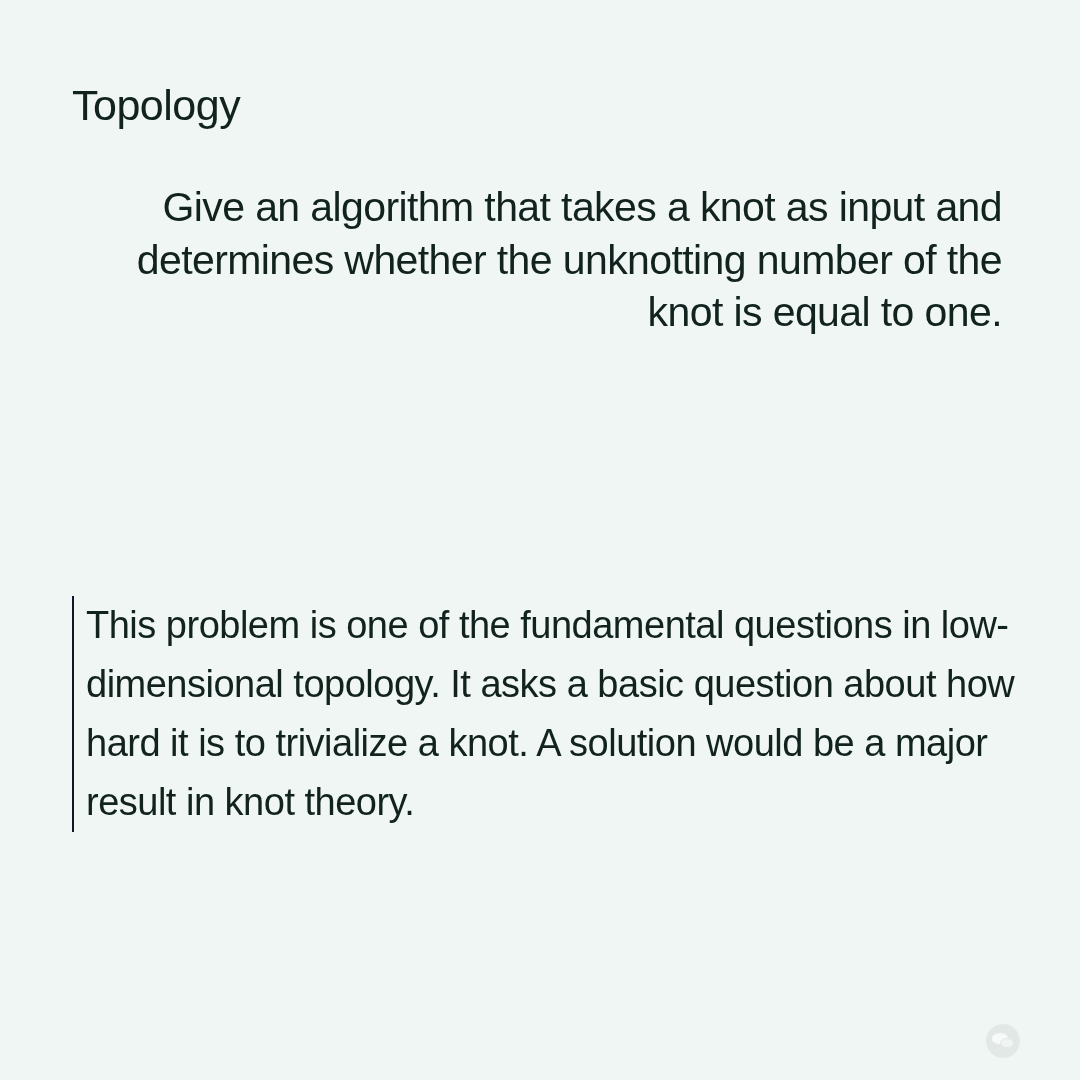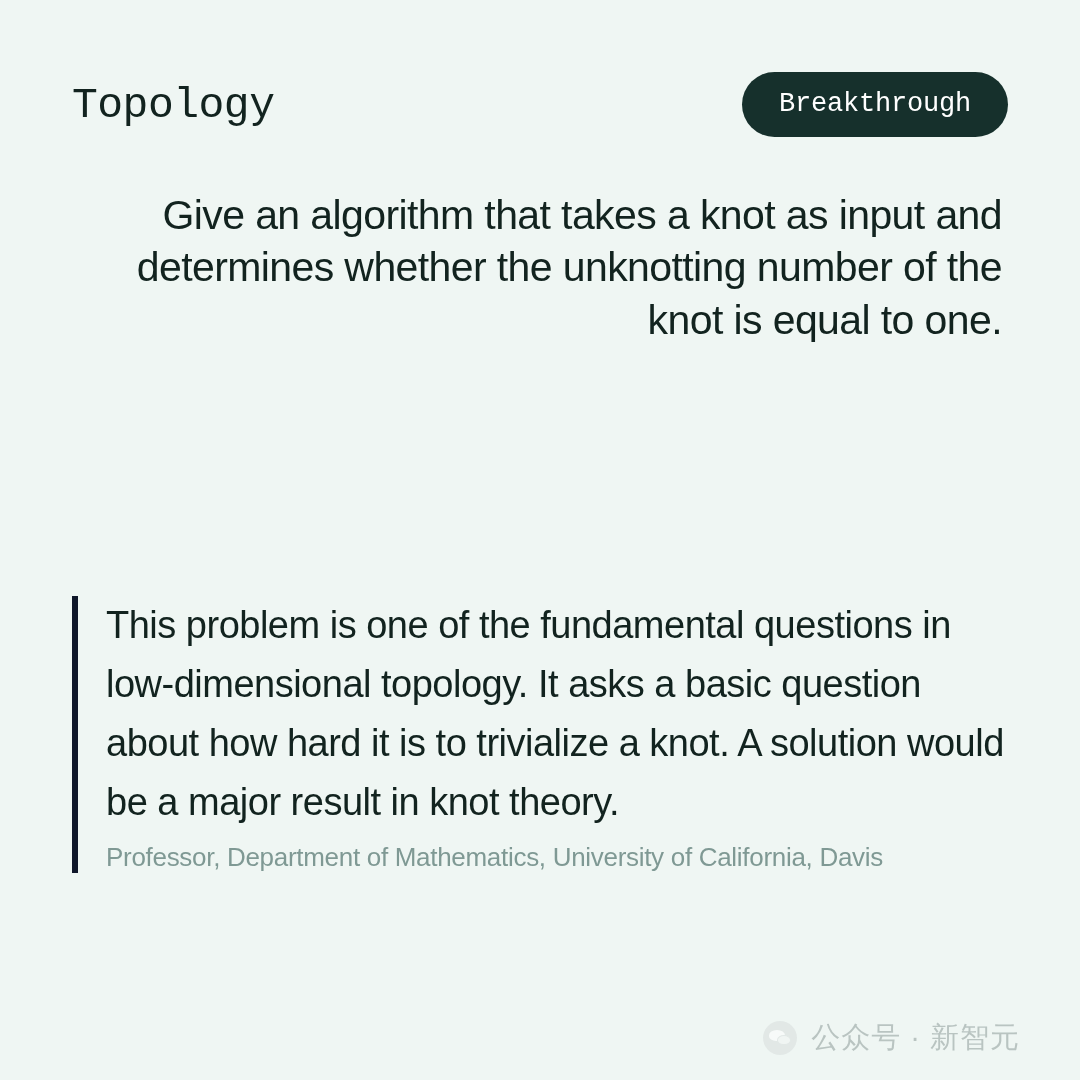--- a/index.html
+++ b/index.html
@@ -21,21 +21,20 @@
     top: 0;
     width: 1080px;
     height: 1080px;
     box-sizing: border-box;
     padding: 72px;
   }
   .header-row {
     display: flex;
     align-items: flex-start;
     justify-content: space-between;
-    font-family: Liberation Mono, monospace;
   }
   .category {
     font-size: 43px;
     font-weight: 400;
     color: #12231f;
     letter-spacing: -0.5px;
     line-height: 1.1;
     margin: 0;
     padding-top: 10px;
   }
@@ -58,22 +57,22 @@
     letter-spacing: -0.6px;
     max-width: 930px;
     font-weight: 400;
     text-align: right;
   }
   .quote-block {
     position: absolute;
     left: 72px;
     top: 596px;
     width: 944px;
-    border-left: 6px solid #0f172a;
-    padding-left: 28px;
+    border-left: 2px solid #0f172a;
+    padding-left: 12px;
     box-sizing: border-box;
   }
   .quote-text {
     font-size: 38px;
     line-height: 1.55;
     color: #12231f;
     letter-spacing: -0.5px;
     margin: 0;
     font-weight: 400;
   }
@@ -137,28 +136,25 @@
     letter-spacing: 1px;
   }
 </style>
 </head>
 <body>
 
 <div class="card">
 
   <div class="header-row">
     <h1 class="category">Topology</h1>
-    <div class="badge">Breakthrough</div>
   </div>
 
   <div class="problem">Give an algorithm that takes a knot as input and determines whether the unknotting number of the knot is equal to one.</div>
 
   <div class="quote-block">
     <p class="quote-text">This problem is one of the fundamental questions in low-dimensional topology. It asks a basic question about how hard it is to trivialize a knot. A solution would be a major result in knot theory.</p>
-    <div class="attrib-role">Professor, Department of Mathematics, University of California, Davis</div>
   </div>
 
   <div class="watermark">
     <span class="wechat-icon"></span>
-    <span class="watermark-text">公众号 · 新智元</span>
   </div>
 
 </div>
 
 </body></html>

